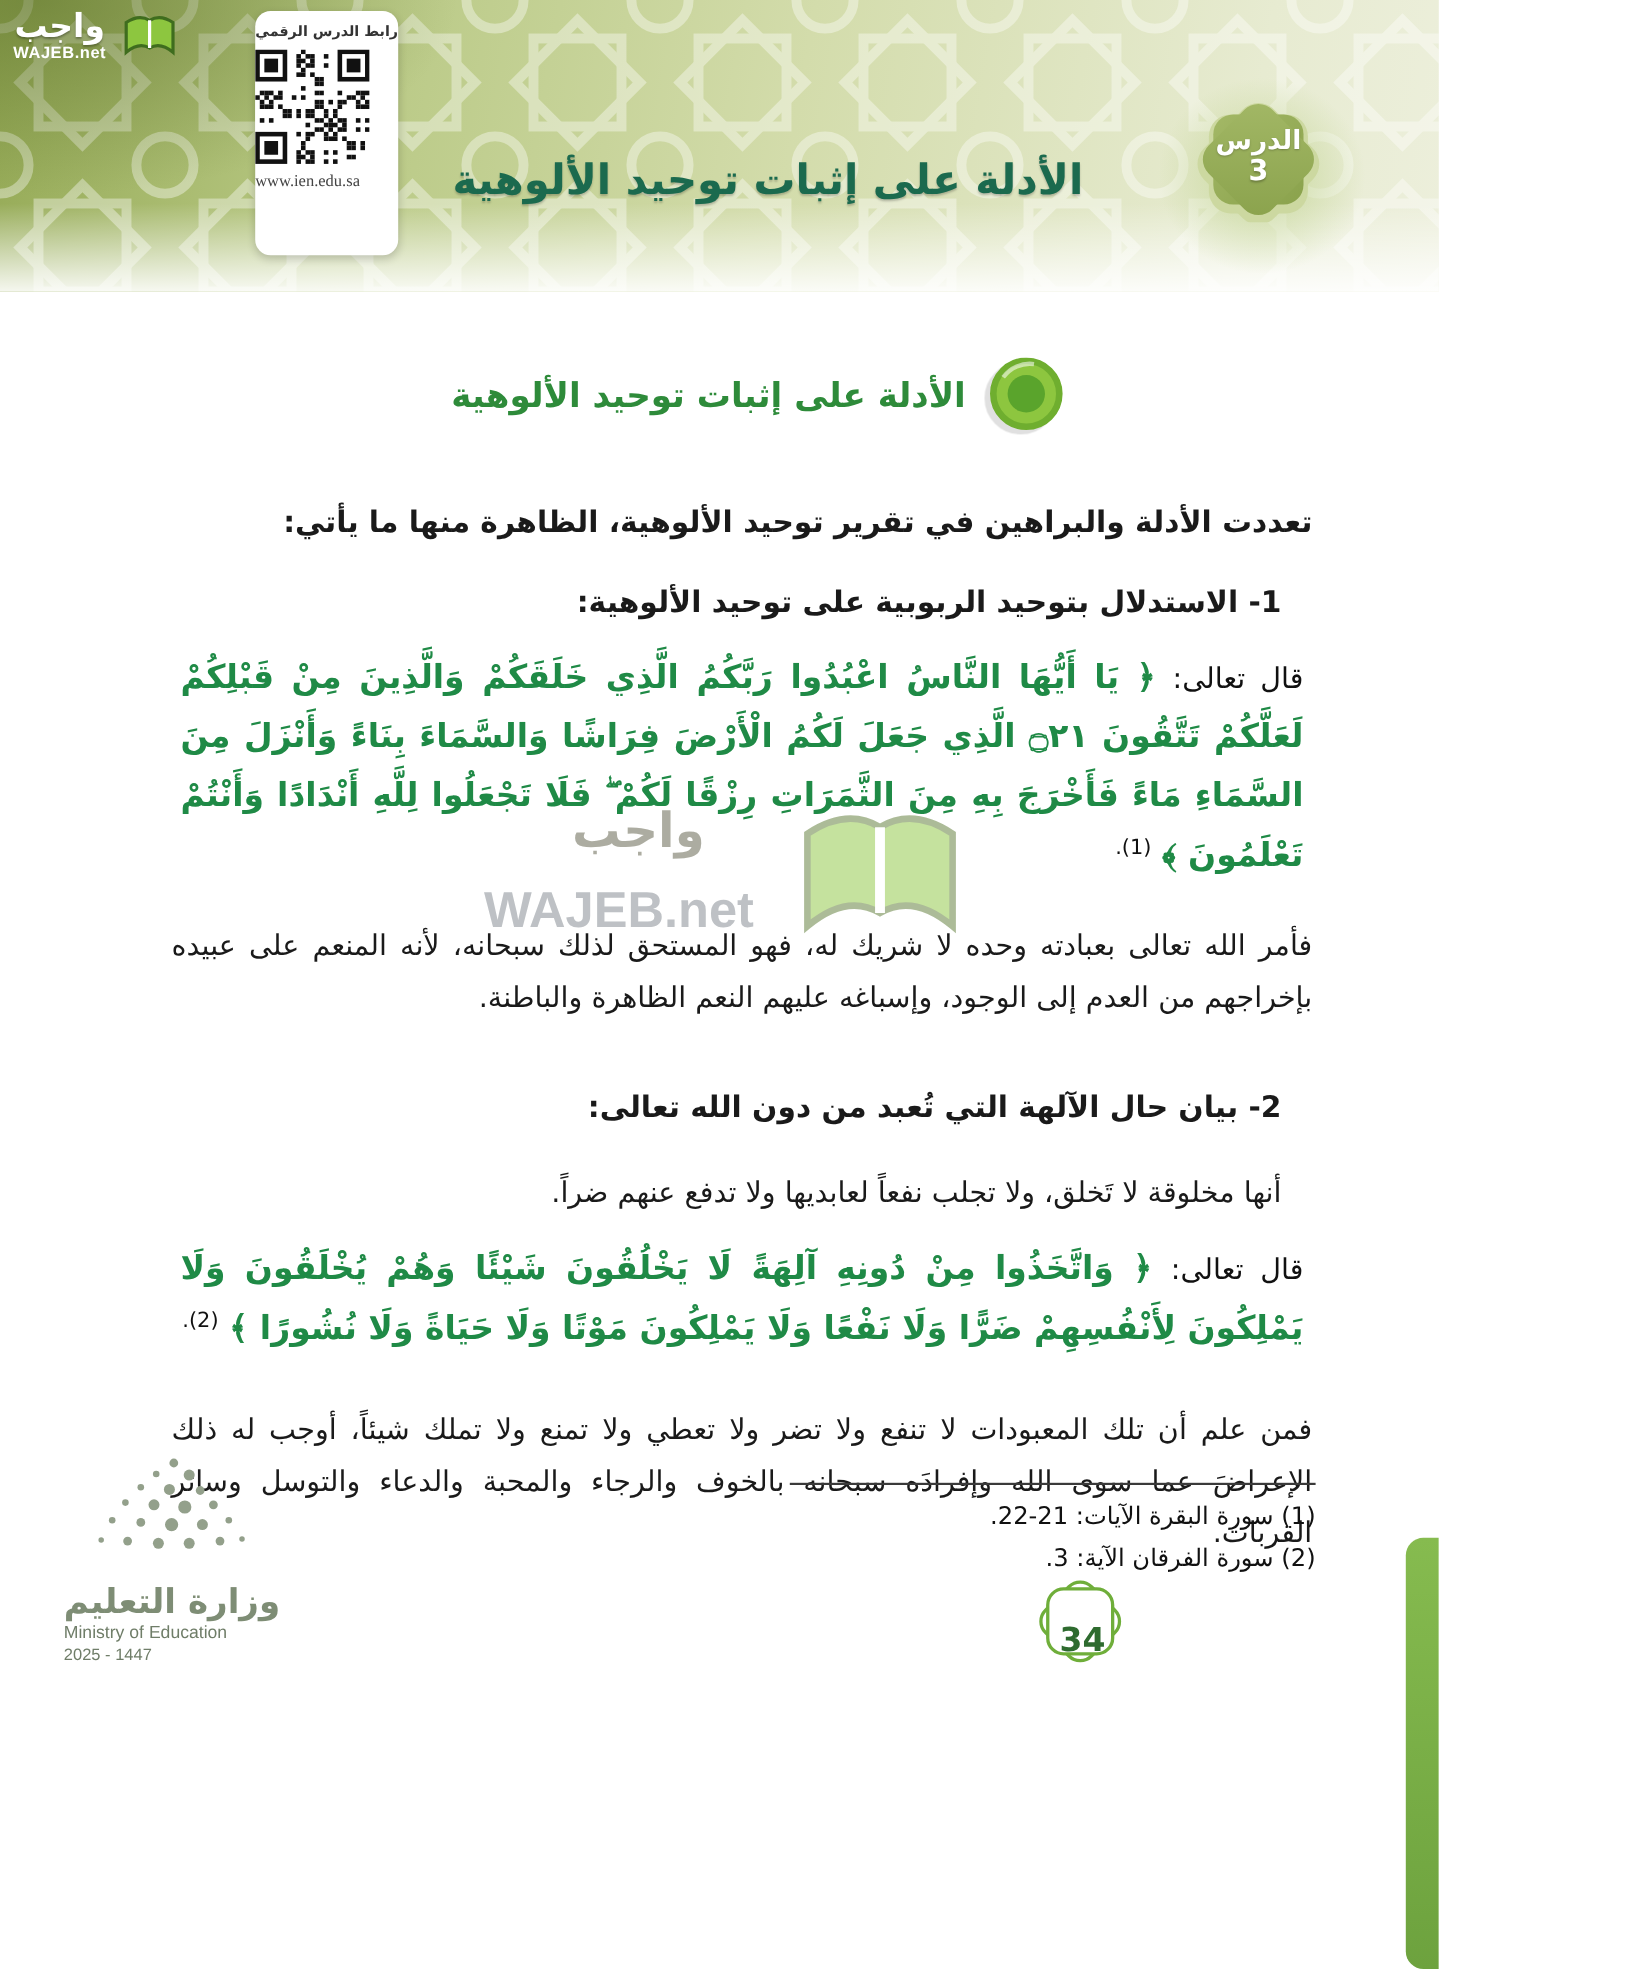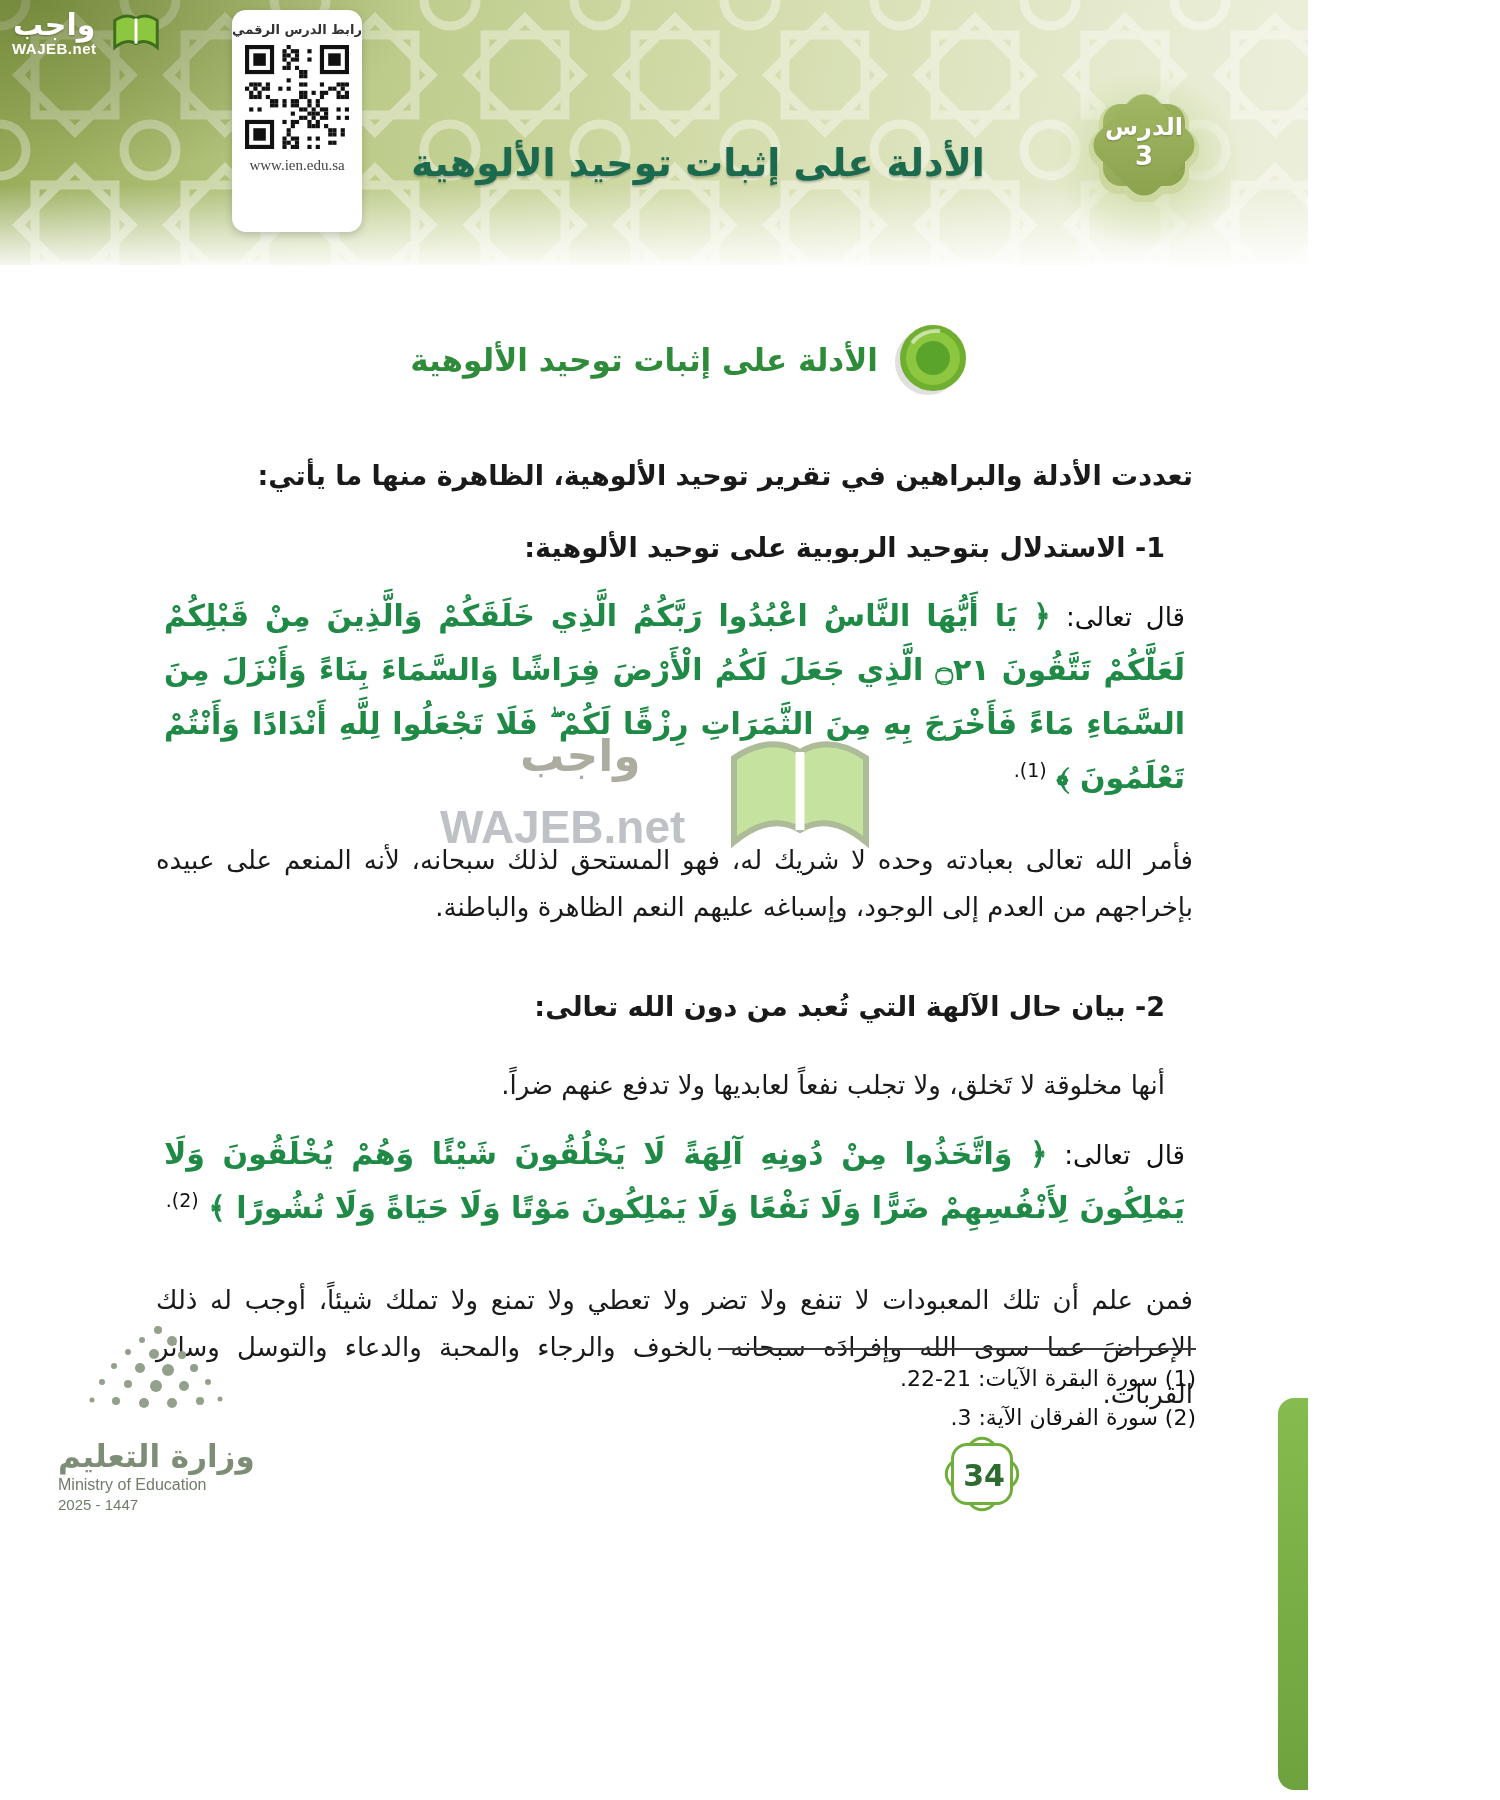--- a/index.html
+++ b/index.html
@@ -14,21 +14,21 @@
     background:linear-gradient(180deg,rgba(255,255,255,0) 0%,rgba(255,255,255,.9) 100%);}
   .header .dark-corner{position:absolute;top:0;left:0;width:420px;height:180px;
     background:radial-gradient(ellipse at 8% 0%,rgba(90,110,40,.55) 0%,rgba(90,110,40,0) 70%);}
 
   .wajeb-logo{position:absolute;top:8px;left:12px;display:flex;flex-direction:row;gap:10px;direction:ltr;align-items:flex-start;}
   .wajeb-txt{display:flex;flex-direction:column;align-items:center;line-height:1.1;}
   .wajeb-ar{color:#fff;font-weight:bold;font-size:30px;text-shadow:0 1px 2px rgba(0,0,0,.3);}
   .wajeb-site{color:#fff;font-weight:bold;font-size:15px;font-family:"Liberation Sans",sans-serif;letter-spacing:.5px;}
 
   .qr-card{position:absolute;top:10px;left:232px;width:130px;height:222px;background:#fff;border-radius:14px;
-    box-shadow:0 3px 8px rgba(0,0,0,.18);display:flex;flex-direction:column;align-items:center;padding-top:12px;box-sizing:border-box;z-index:2;}
+    box-shadow:0 3px 8px rgba(0,0,0,.18);display:flex;flex-direction:column;align-items:flex-end;padding-top:12px;box-sizing:border-box;z-index:2;}
   .qr-label{font-size:13px;font-weight:bold;color:#333;margin-bottom:8px;}
   .qr-url{font-size:15px;color:#444;margin-top:8px;font-family:"Liberation Serif",serif;}
 
   .page-title{position:absolute;top:116px;left:408px;width:580px;text-align:center;
     font-size:38px;font-weight:bold;color:#1b6a4e;text-shadow:0 2px 2px rgba(0,0,0,.22);letter-spacing:0;}
 
   .badge-glow{position:absolute;top:70px;right:258px;width:190px;height:180px;border-radius:50%;
     background:radial-gradient(rgba(190,210,140,.8) 0%,rgba(190,210,140,0) 70%);}
   .lesson-badge{position:absolute;top:90px;right:300px;width:112px;height:112px;z-index:2;}
   .lesson-badge svg{position:absolute;top:0;left:0;}
@@ -69,21 +69,21 @@
   
   .moe{position:absolute;left:58px;top:1322px;width:230px;z-index:2;direction:ltr;text-align:left;}
   .moe-ar{font-size:31px;font-weight:bold;color:#7e8d75;margin-top:2px;letter-spacing:1px;}
   .moe-en{font-size:16px;color:#6f7d68;font-family:"Liberation Sans",sans-serif;margin-top:2px;}
   .moe-year{font-size:15px;color:#6f7d68;font-family:"Liberation Sans",sans-serif;margin-top:2px;}
 
   
   .page-badge{position:absolute;top:1437px;right:285px;width:78px;height:78px;z-index:3;}
   .pb-sq{position:absolute;top:6px;left:6px;width:62px;height:62px;background:#fff;border:3px solid #6fae3a;border-radius:16px;box-sizing:border-box;}
   .pb-sq.rot{transform:rotate(45deg);}
-  .pb-num{position:absolute;top:0;left:0;width:78px;height:76px;display:flex;align-items:center;justify-content:center;
+  .pb-num{position:absolute;top:16px;left:0;width:78px;height:76px;display:flex;align-items:center;justify-content:center;
     font-size:30px;font-weight:bold;color:#2e6b2f;}
 
   .edge-bar{position:absolute;right:0;top:1398px;width:30px;height:392px;
     background:linear-gradient(180deg,#86bb4f,#6da23e);border-radius:16px 0 0 16px;z-index:2;}
 </style>
 </head>
 <body>
 
 <div class="page">
 

